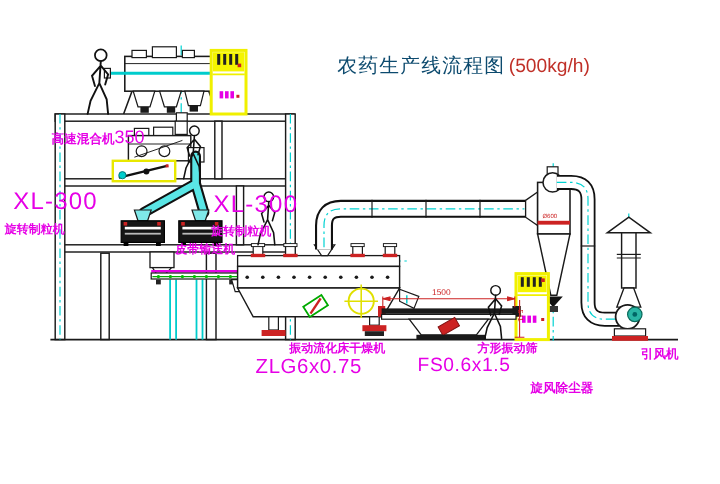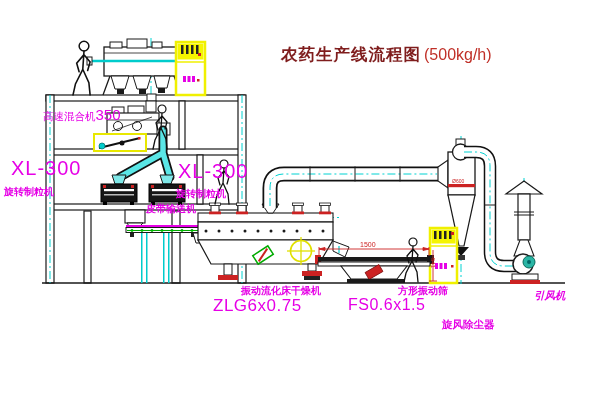--- a/index.html
+++ b/index.html
@@ -4,27 +4,27 @@
 <style>
   html,body{margin:0;padding:0;background:#fff;}
   .canvas{position:relative;width:600px;height:403px;background:#ffffff;overflow:hidden;
           font-family:"Liberation Sans",sans-serif;}
   .canvas svg{position:absolute;left:0;top:0;}
   .lbl{position:absolute;color:#e600e6;white-space:nowrap;line-height:1;}
   .lbl.cn{font-weight:bold;font-size:10px;}
   .lbl.model{font-weight:normal;font-size:20px;letter-spacing:1px;}
   .lbl.model-sm{font-weight:normal;font-size:16px;letter-spacing:0.5px;}
   .title{position:absolute;left:281px;top:44px;display:flex;align-items:baseline;white-space:nowrap;}
-  .title .t1{font-size:16.5px;font-weight:bold;color:#7f1d1d;letter-spacing:1px;}
+  .title .t1{font-size:16.5px;font-weight:normal;color:#0c4a6e;letter-spacing:1px;}
   .title .t2{font-size:16px;font-weight:normal;color:#c03028;margin-left:3px;}
   .mix1{position:absolute;left:78px;top:13px;color:#e600e6;white-space:nowrap;}
   .mix1 .a{font-size:10px;font-weight:bold;}
   .mix1 .b{font-size:14px;font-weight:bold;}
   .mix2{position:absolute;left:43px;top:106px;color:#e600e6;white-space:nowrap;}
-  .mix2 .a{font-size:10.5px;font-weight:normal;}
+  .mix2 .a{font-size:10.5px;font-weight:bold;}
   .mix2 .b{font-size:15px;font-weight:normal;}
   .dim{position:absolute;color:#cc2222;font-size:7px;font-weight:normal;white-space:nowrap;}
   .dim.v{transform:rotate(90deg);transform-origin:left top;font-size:6px;}
   .dim.tiny{font-size:5px;}
 </style>
 </head>
 <body>
 
 <div class="canvas">
 
@@ -311,19 +311,19 @@
 
 <div class="lbl cn" style="left:146px;top:204px;">皮带输送机</div>
 
 <div class="lbl cn" style="left:221px;top:286px;margin-left:20px;">振动流化床干燥机</div>
 <div class="lbl model-sm" style="left:213px;top:297px;font-size:17px;">ZLG6x0.75</div>
 
 <div class="lbl cn" style="left:356px;top:286px;margin-left:42px;">方形振动筛</div>
 <div class="lbl model-sm" style="left:348px;top:297px;text-align:center;">FS0.6x1.5</div>
 
 <div class="lbl cn" style="left:442px;top:292px;font-size:10.5px;margin-top:27px;">旋风除尘器</div>
-<div class="lbl cn" style="left:534px;top:290px;font-size:10.5px;font-style:italic;">引风机</div>
+<div class="lbl cn" style="left:534px;top:290px;font-size:10.5px;">引风机</div>
 
 <div class="dim" style="left:360px;top:241px;">1500</div>
 <div class="dim v" style="left:436px;top:258px;">541</div>
 <div class="dim tiny" style="left:452px;top:178px;">Ø600</div>
 
 </div>
 
 </body></html>

